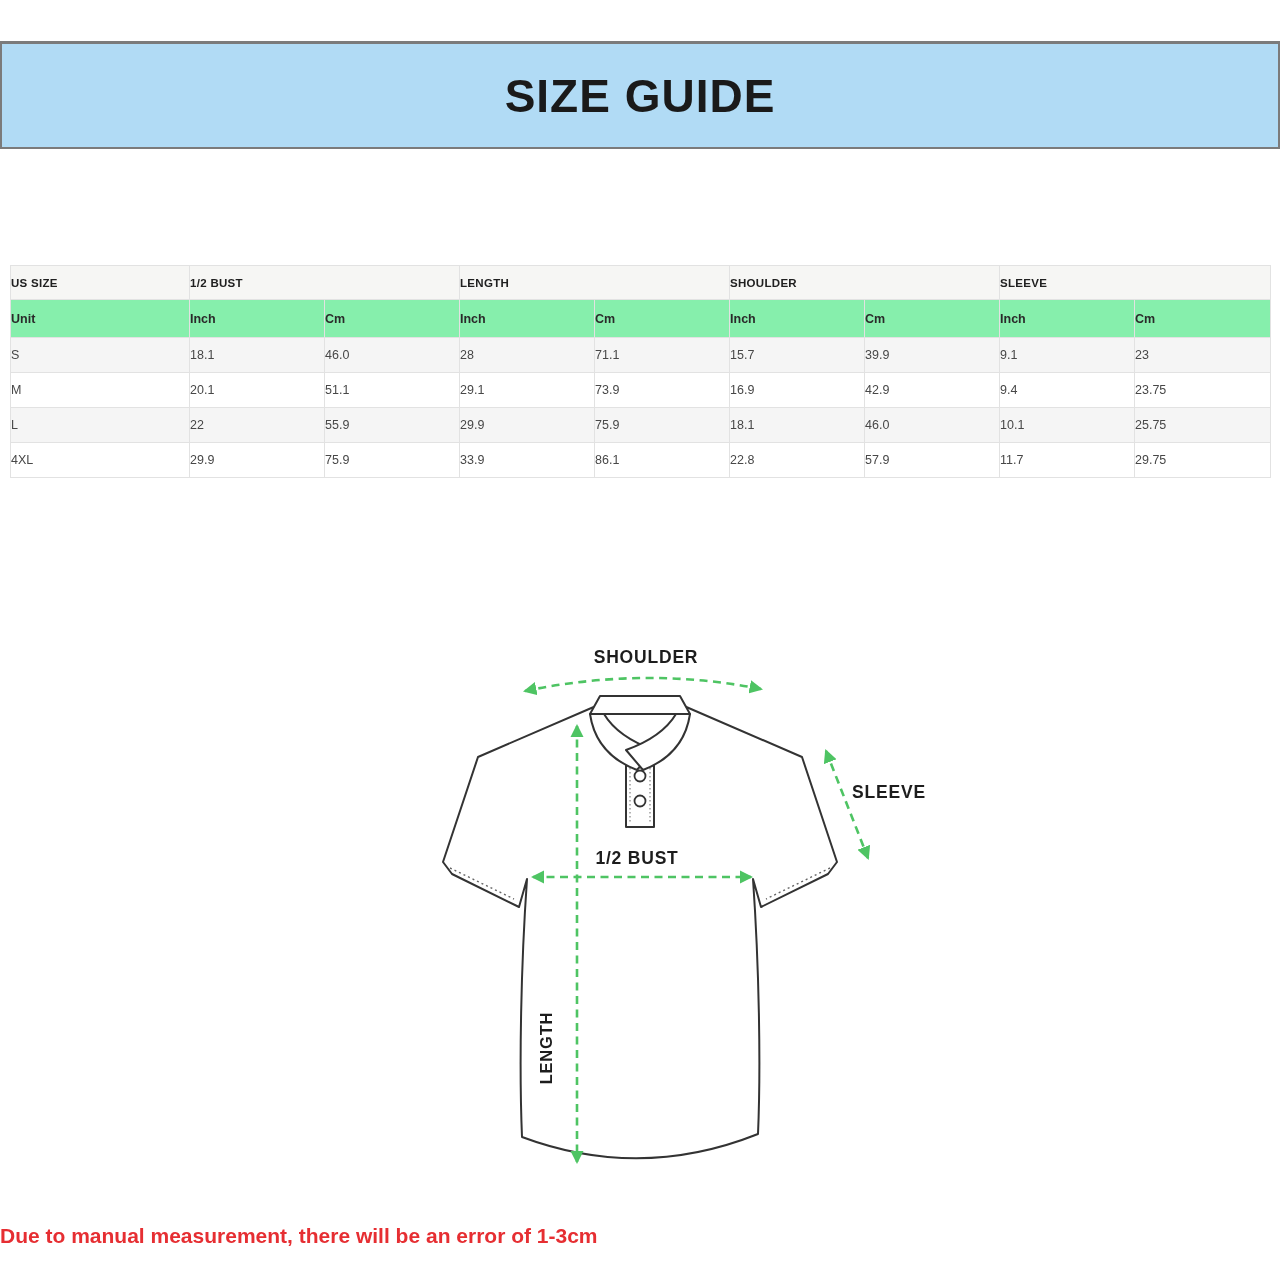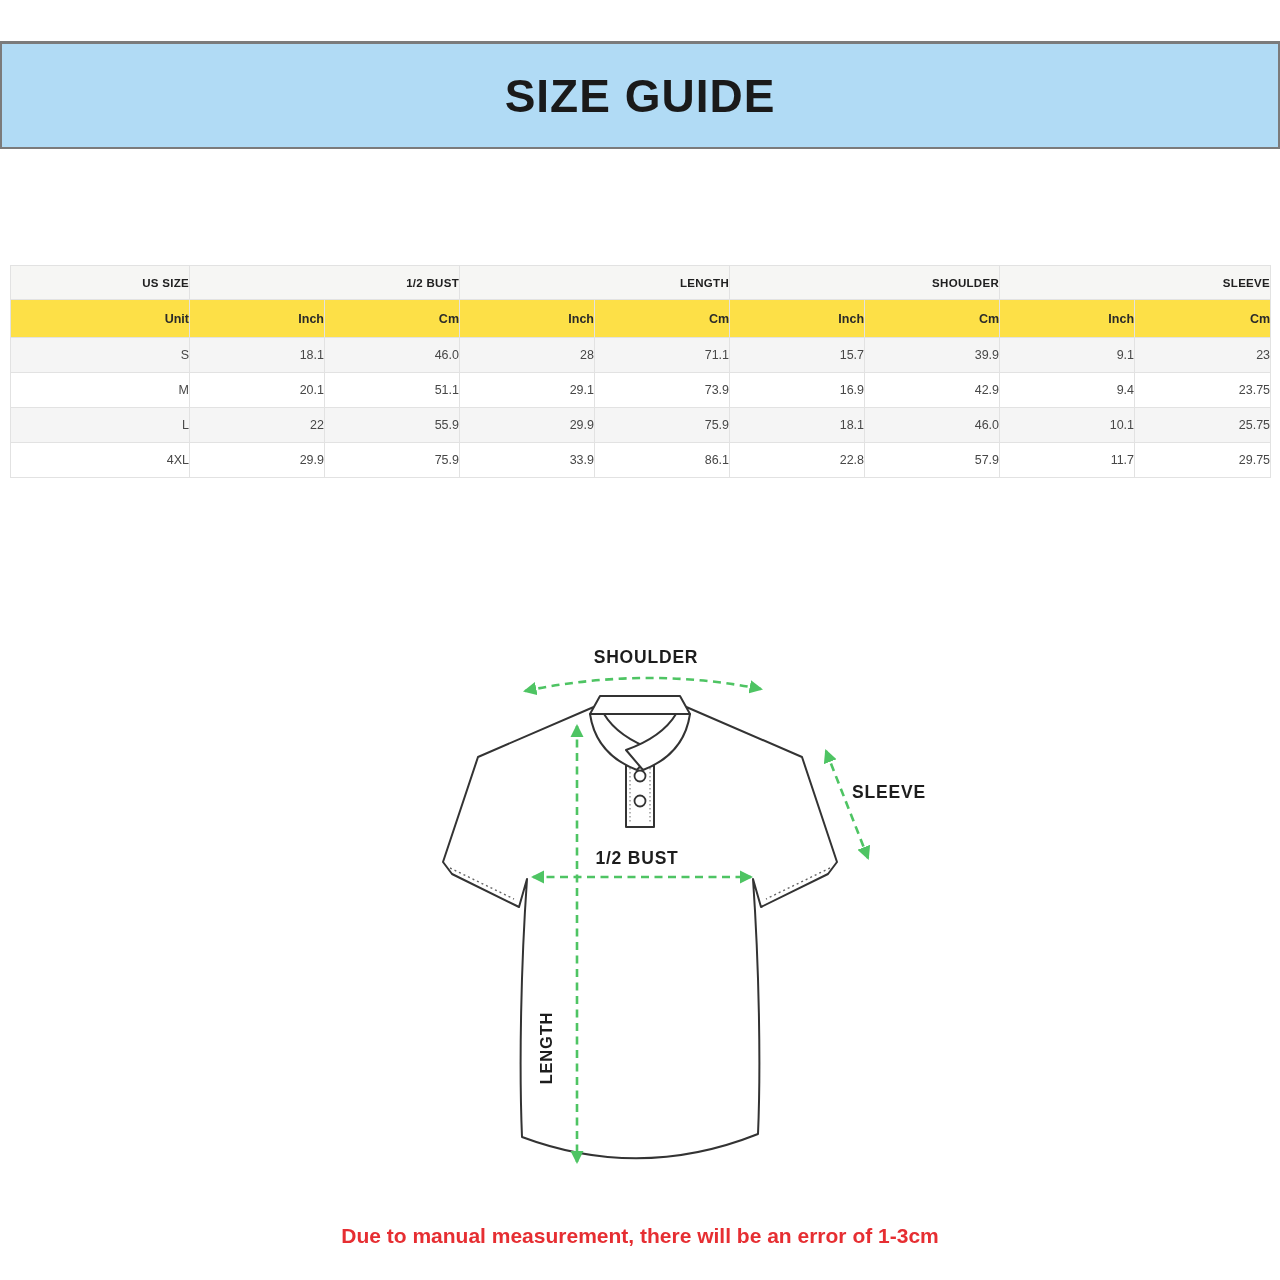--- a/index.html
+++ b/index.html
@@ -11,42 +11,42 @@
     box-sizing:border-box;border:2px solid #7b7b7b;border-top-width:3px;
     display:flex;align-items:center;justify-content:center;
   }
   .banner h1{
     margin:0;font-size:46px;font-weight:800;letter-spacing:1px;color:#1a1a1a;
   }
 
   
   table.size-chart{
     position:absolute;top:265px;left:10px;width:1260px;
-    border-collapse:collapse;table-layout:fixed;text-align:right;
+    border-collapse:collapse;table-layout:fixed;text-align:left;
     font-family:"Liberation Sans",sans-serif;
   }
   table.size-chart th, table.size-chart td{
     border:1px solid #e2e2e2;padding:0;vertical-align:middle;
   }
   tr.group-row th{height:33px;font-size:11.5px;font-weight:bold;color:#202020;background:#f6f6f4;letter-spacing:.3px;}
-  tr.unit-row th{height:37px;font-size:12.5px;font-weight:bold;color:#2a2a2a;background:#fde047;}
+  tr.unit-row th{height:37px;font-size:12.5px;font-weight:bold;color:#2a2a2a;background:#86efac;}
   table.size-chart td{height:34px;font-size:12.5px;color:#474747;background:#ffffff;}
   tbody tr:nth-child(odd) td{background:#f5f5f5;}
   tbody tr:nth-child(7) td{background:#fca5a5;}
 
   
   .diagram{position:absolute;left:420px;top:628px;width:560px;height:585px;}
   .shirt-line{fill:#ffffff;stroke:#333333;stroke-width:2;stroke-linejoin:round;}
   .stitch{fill:none;stroke:#666666;stroke-width:1.4;stroke-dasharray:2 3;}
   .arrow{fill:none;stroke:var(--accent,#4ec463);stroke-width:2.6;stroke-dasharray:8 5.5;}
   .dim-label{fill:#1d1d1d;font-family:"Liberation Sans",sans-serif;font-size:17.5px;font-weight:bold;letter-spacing:.8px;}
 
   
   .note{
-    position:absolute;top:1224px;left:0;width:1280px;text-align:center;
+    position:absolute;top:1224px;left:0;width:1280px;
     font-size:21px;font-weight:bold;
   }
 </style>
 </head>
 <body>
 
 <div class="banner" style="background-color: rgb(177, 219, 245);">
   <h1>SIZE GUIDE</h1>
 </div>
 

